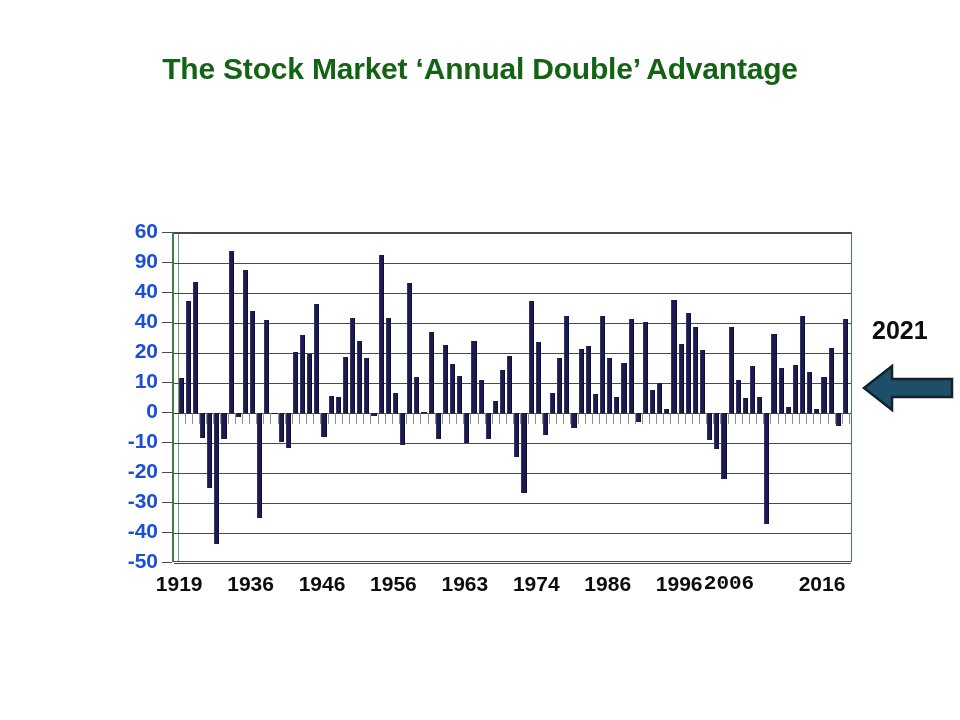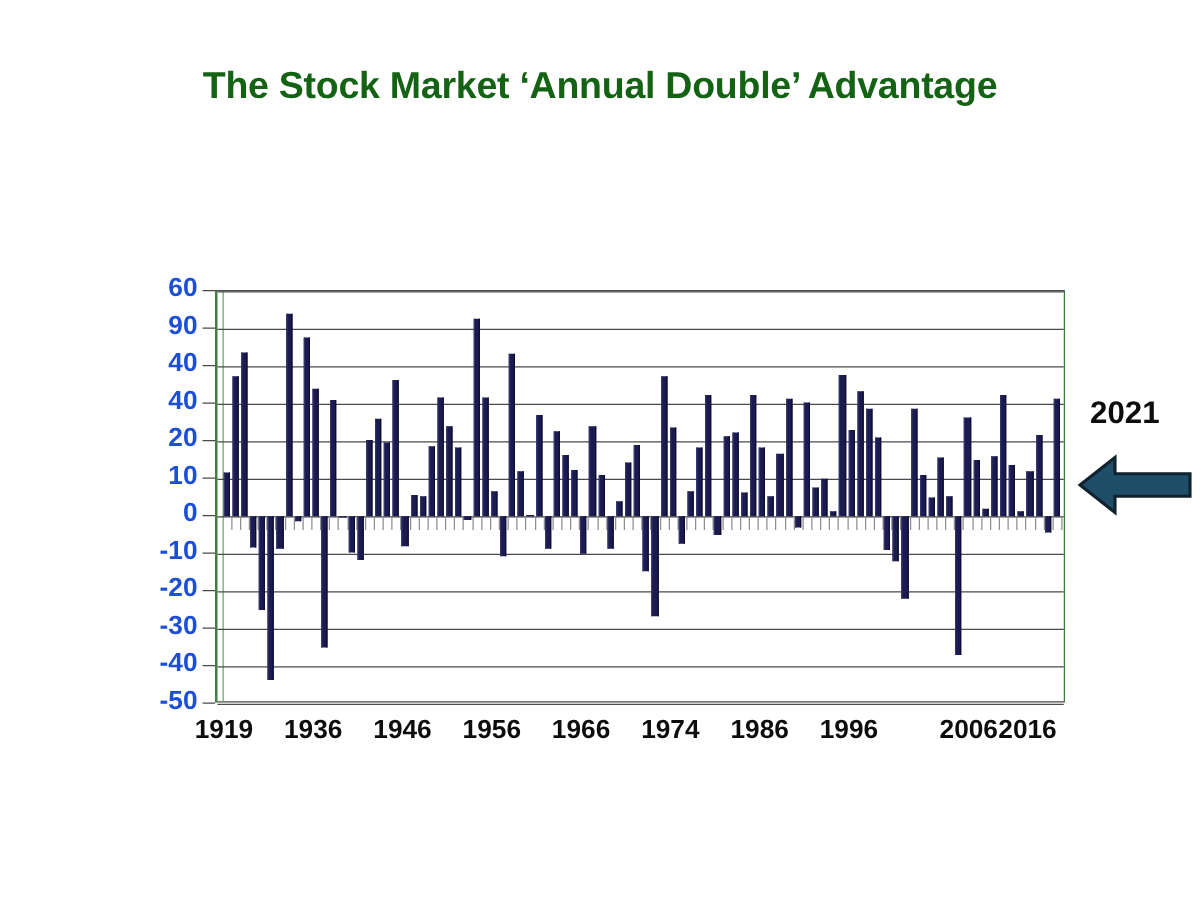--- a/index.html
+++ b/index.html
@@ -186,25 +186,25 @@
       <div class="ylabel" style="left: 100px; top: 519px;">-40</div>
       <div class="yticklead" style="left: 162px; top: 532px;"></div>
       <div class="ylabel" style="left: 100px; top: 549px;">-50</div>
       <div class="yticklead" style="left: 162px; top: 562px;"></div>
     </div>
   <div id="x-axis-labels">
       <div class="xlabel" style="left: 179.143px;">1919</div>
       <div class="xlabel" style="left: 250.571px;">1936</div>
       <div class="xlabel" style="left: 322px;">1946</div>
       <div class="xlabel" style="left: 393.429px; text-align: center;">1956</div>
-      <div class="xlabel" style="left: 464.857px;">1966</div>
+      <div class="xlabel" style="left: 464.857px;">1963</div>
       <div class="xlabel" style="left: 536.286px;">1974</div>
       <div class="xlabel" style="left: 607.714px;">1986</div>
       <div class="xlabel" style="left: 679.143px;">1996</div>
-      <div class="xlabel" style="left: 775px;">2006</div>
+      <div class="xlabel" style="left: 729px; font-family: Liberation Mono, monospace;">2006</div>
       <div class="xlabel" style="left: 822px;">2016</div>
     </div>
 
   <div id="plot">
     <div id="plot-axis-inner"></div>
     <div id="gridlines">
         <div class="gridline" style="top: 0px; background: rgb(74, 74, 74);"></div>
         <div class="gridline" style="top: 30px;"></div>
         <div class="gridline" style="top: 60px;"></div>
         <div class="gridline" style="top: 90px;"></div>

